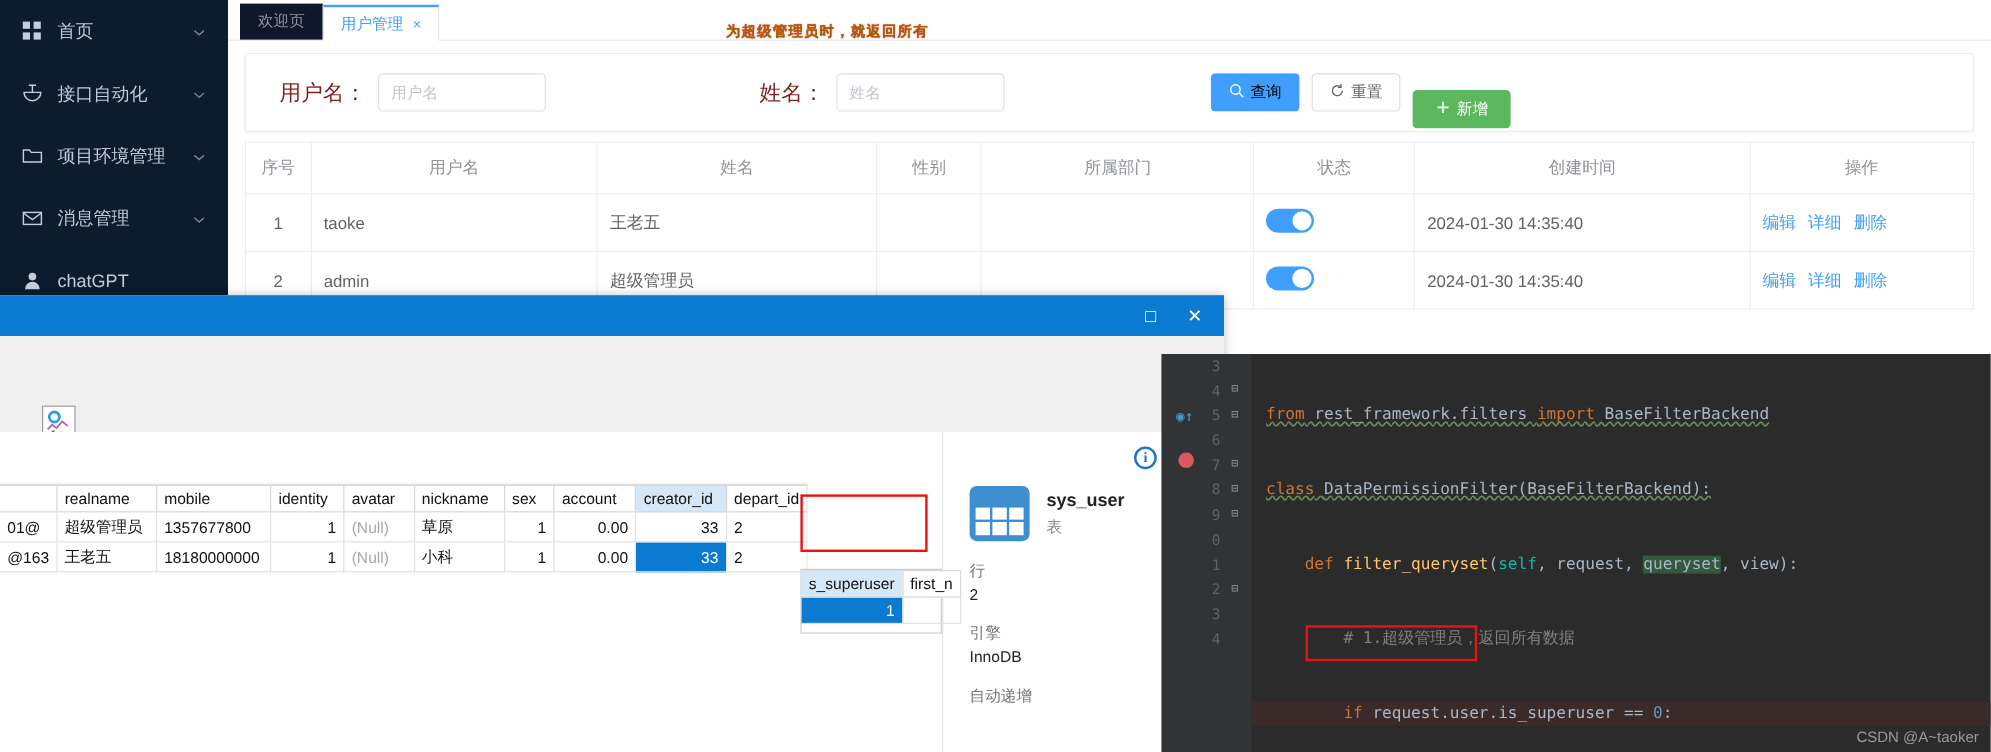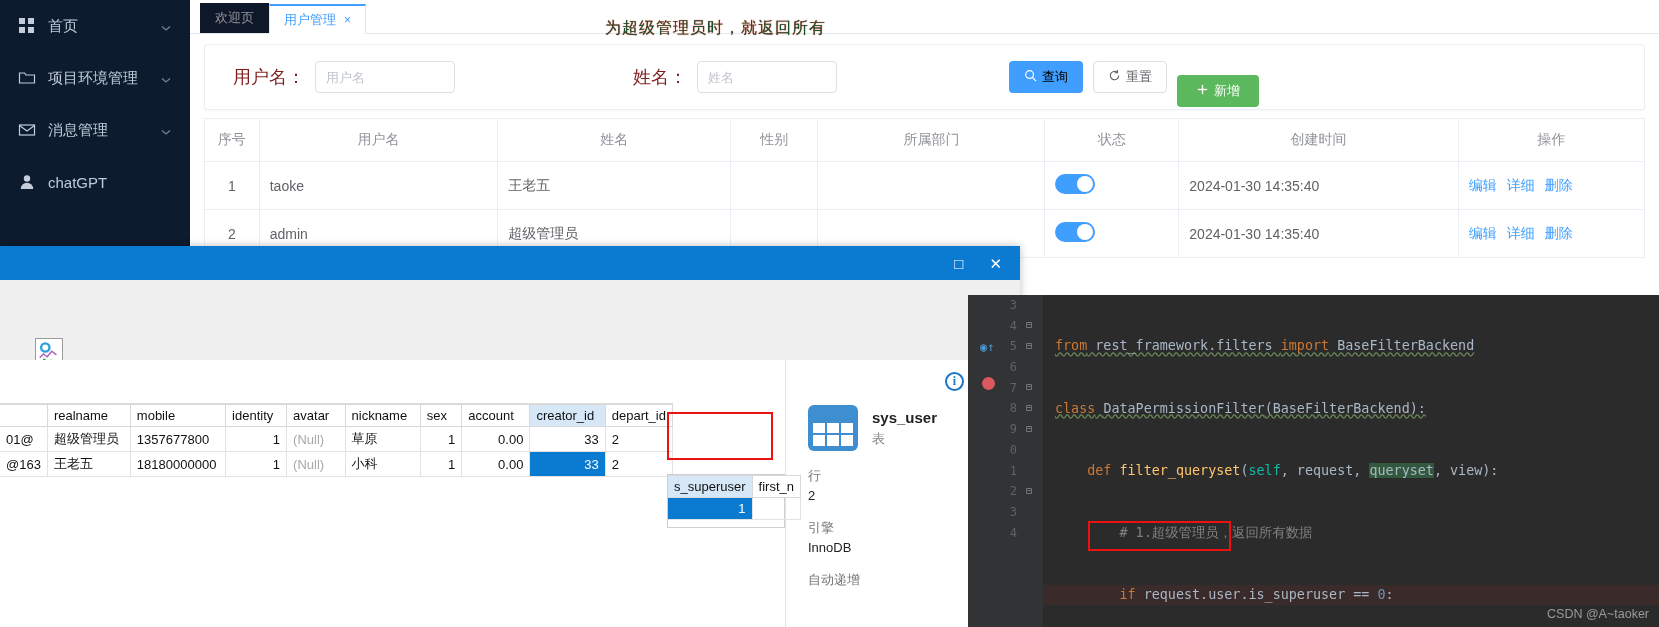--- a/index.html
+++ b/index.html
@@ -111,22 +111,22 @@
   }
   #dbwin .titlebar {
     height: 34px; background: #0b7ad1; position: relative;
   }
   #dbwin .wbtns {
     position: absolute; right: 6px; top: 0; height: 34px; display: flex;
     align-items: center; gap: 26px; color: #fff; padding-right: 12px;
   }
   #dbwin .wbtn { font-size: 15px; line-height: 1; cursor: pointer; color:#fff; }
   .redlabel {
-    position: absolute; left: 605px; top: 18px; color: #14532d;
-    font-weight: normal; font-size: 16px; letter-spacing: 1px; white-space: nowrap;
+    position: absolute; left: 605px; top: 18px; color: #a16207;
+    font-weight: bold; font-size: 12px; letter-spacing: 1px; white-space: nowrap;
     z-index: 40; text-shadow: 0 0 1px #f00a0a;
   }
 
   .dbtoolbar { height: 80px; background: #f0f0f0; position: relative; }
   .charticon { position: absolute; left: 29px; top: 58px; text-align: center; width: 40px; }
   .charticon .cbox {
     width: 28px; height: 32px; border: 1px solid #9a9a9a; background: #fff;
     margin: 0 auto; position: relative;
   }
   .charticon .clabel { font-size: 12px; color: #222; margin-top: 6px; }
@@ -232,20 +232,35 @@
     <div class="side-item">
       <span class="sicon">
         <svg viewBox="0 0 18 18" width="18" height="18">
             <rect x="1" y="1" width="6" height="6" fill="#c3cddb"></rect>
             <rect x="10" y="1" width="6" height="6" fill="#c3cddb"></rect>
             <rect x="1" y="10" width="6" height="6" fill="#c3cddb"></rect>
             <rect x="10" y="10" width="6" height="6" fill="#c3cddb"></rect>
           </svg>
       </span>
       <span class="slabel">首页</span>
+      <span class="chev">
+        <svg viewBox="0 0 12 12" width="12" height="12">
+            <path d="M2 4.5 L6 8 L10 4.5" stroke="#9aa6b5" stroke-width="1.2" fill="none"></path>
+          </svg>
+      </span>
+    </div>
+    <div class="side-item">
+      <span class="sicon">
+        <svg viewBox="0 0 18 18" width="18" height="18">
+            <path d="M2 8 h14 a7 7 0 0 1 -7 7 a7 7 0 0 1 -7 -7 z" fill="none" stroke="#c3cddb" stroke-width="1.2"></path>
+            <line x1="9" y1="2" x2="9" y2="8" stroke="#c3cddb" stroke-width="1.2"></line>
+            <line x1="6" y1="2" x2="12" y2="2" stroke="#c3cddb" stroke-width="1.2"></line>
+          </svg>
+      </span>
+      <span class="slabel">接口自动化</span>
       <span class="chev">
         <svg viewBox="0 0 12 12" width="12" height="12">
             <path d="M2 4.5 L6 8 L10 4.5" stroke="#9aa6b5" stroke-width="1.2" fill="none"></path>
           </svg>
       </span>
     </div>
     <div class="side-item">
       <span class="sicon">
         <svg viewBox="0 0 18 18" width="18" height="18">
             <path d="M1.5 4 h5 l1.5 2 h8.5 v8 h-15 z" fill="none" stroke="#c3cddb" stroke-width="1.2"></path>

